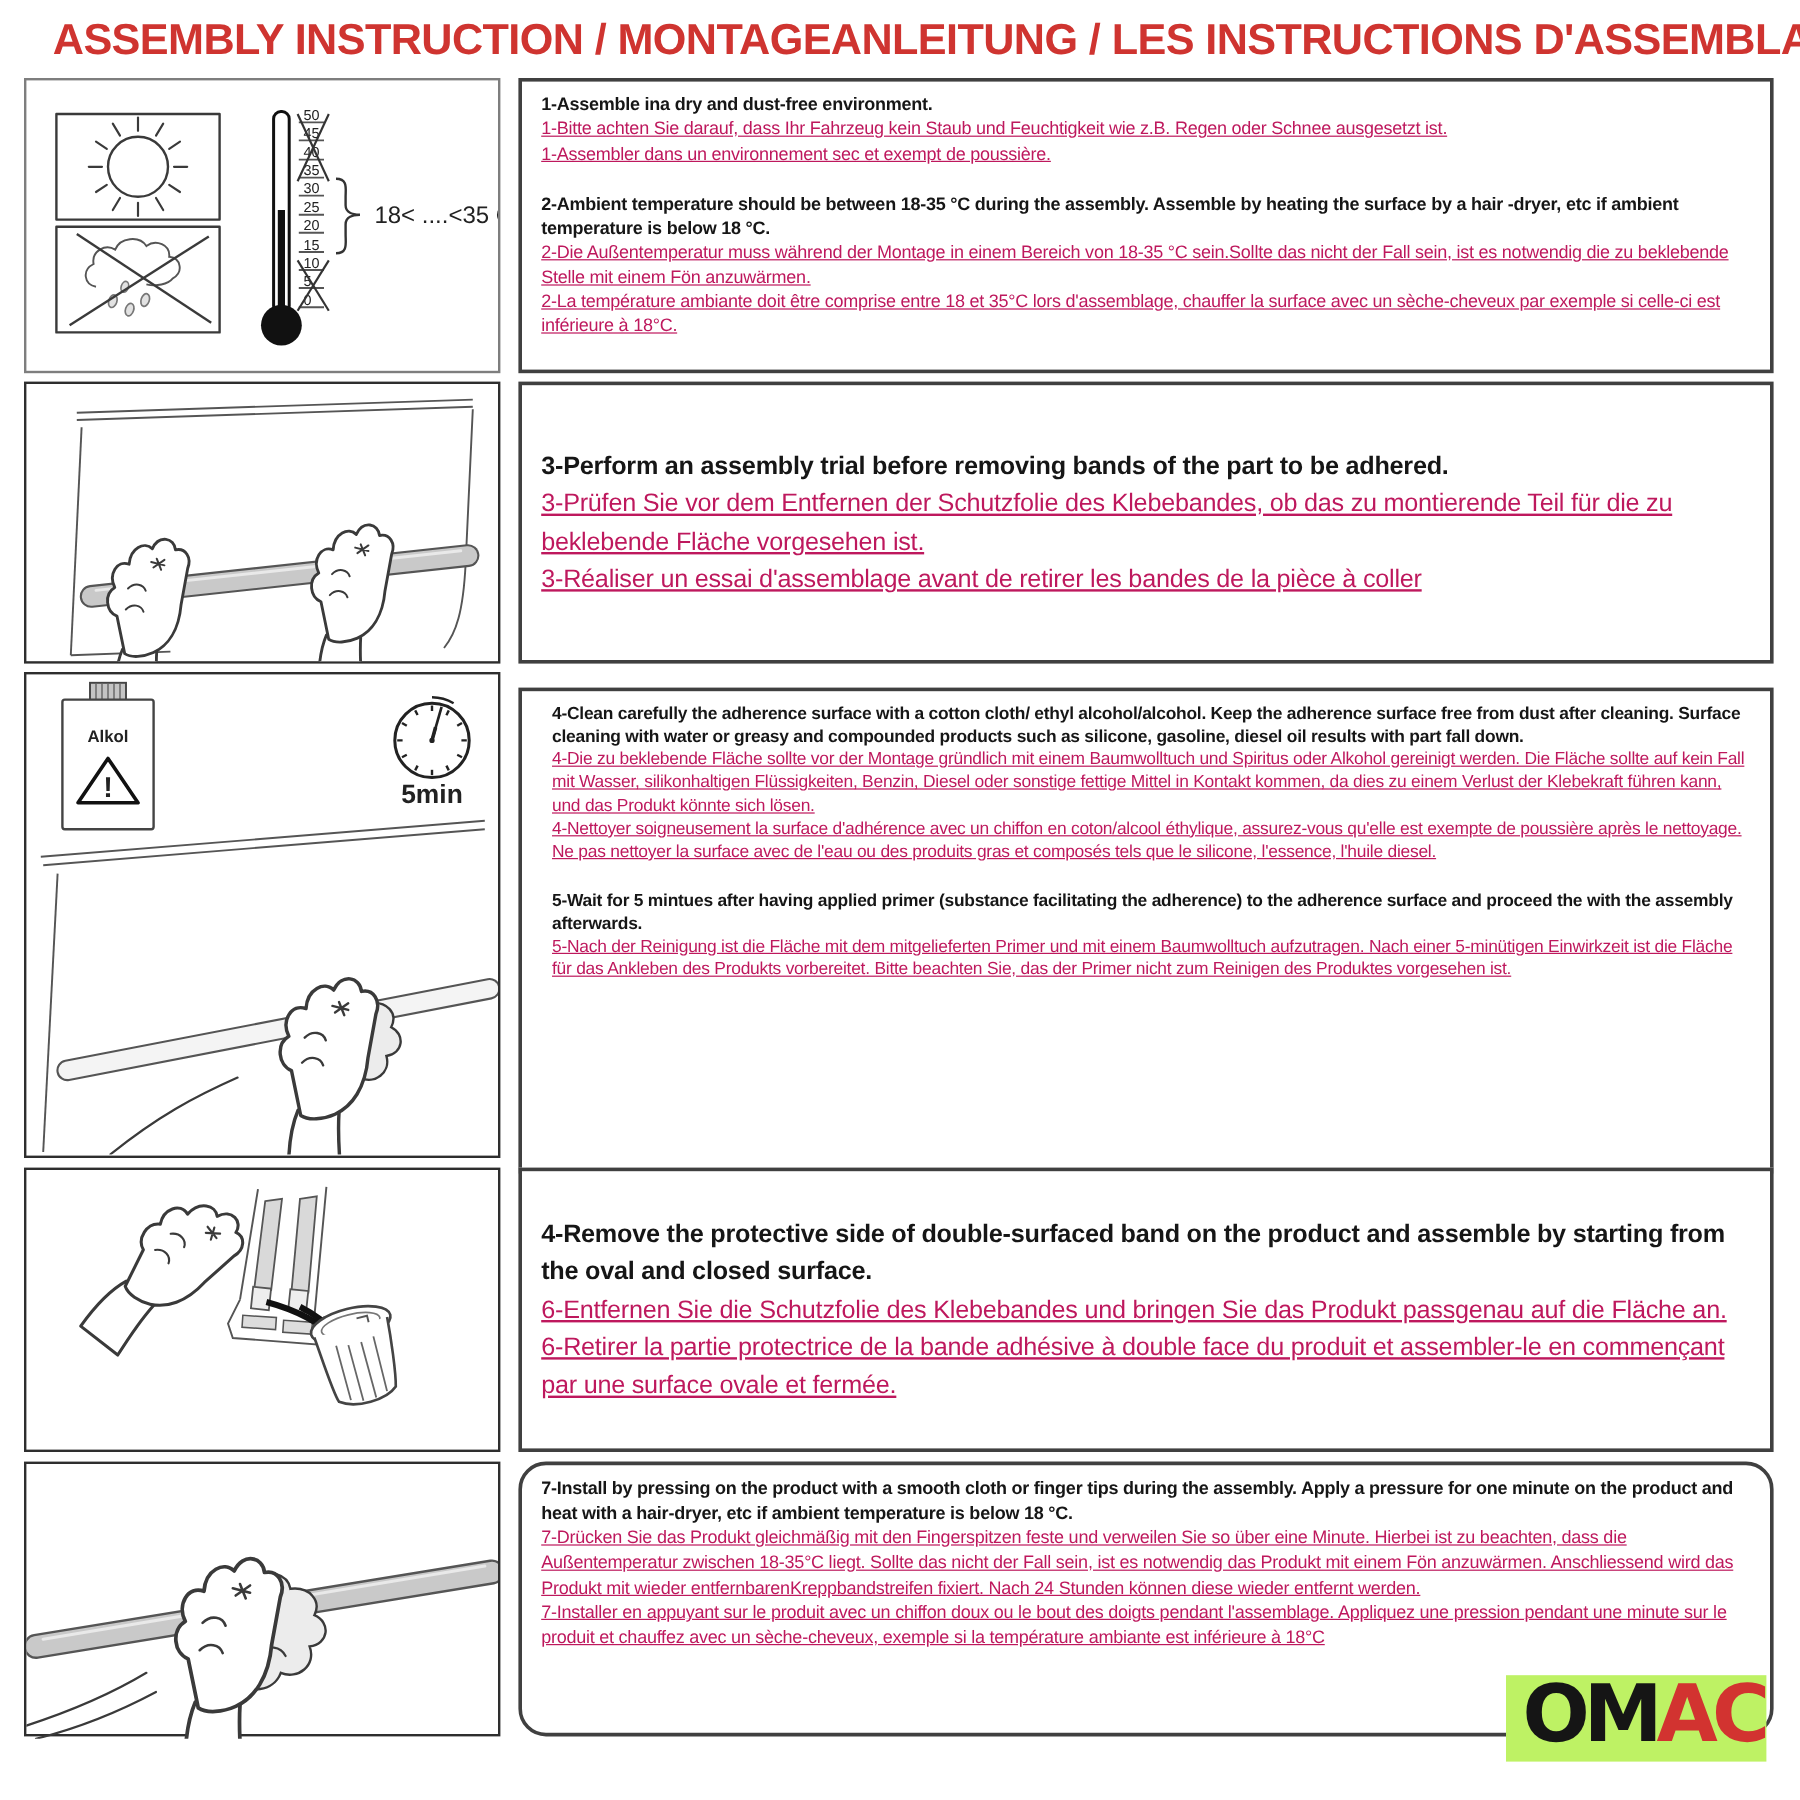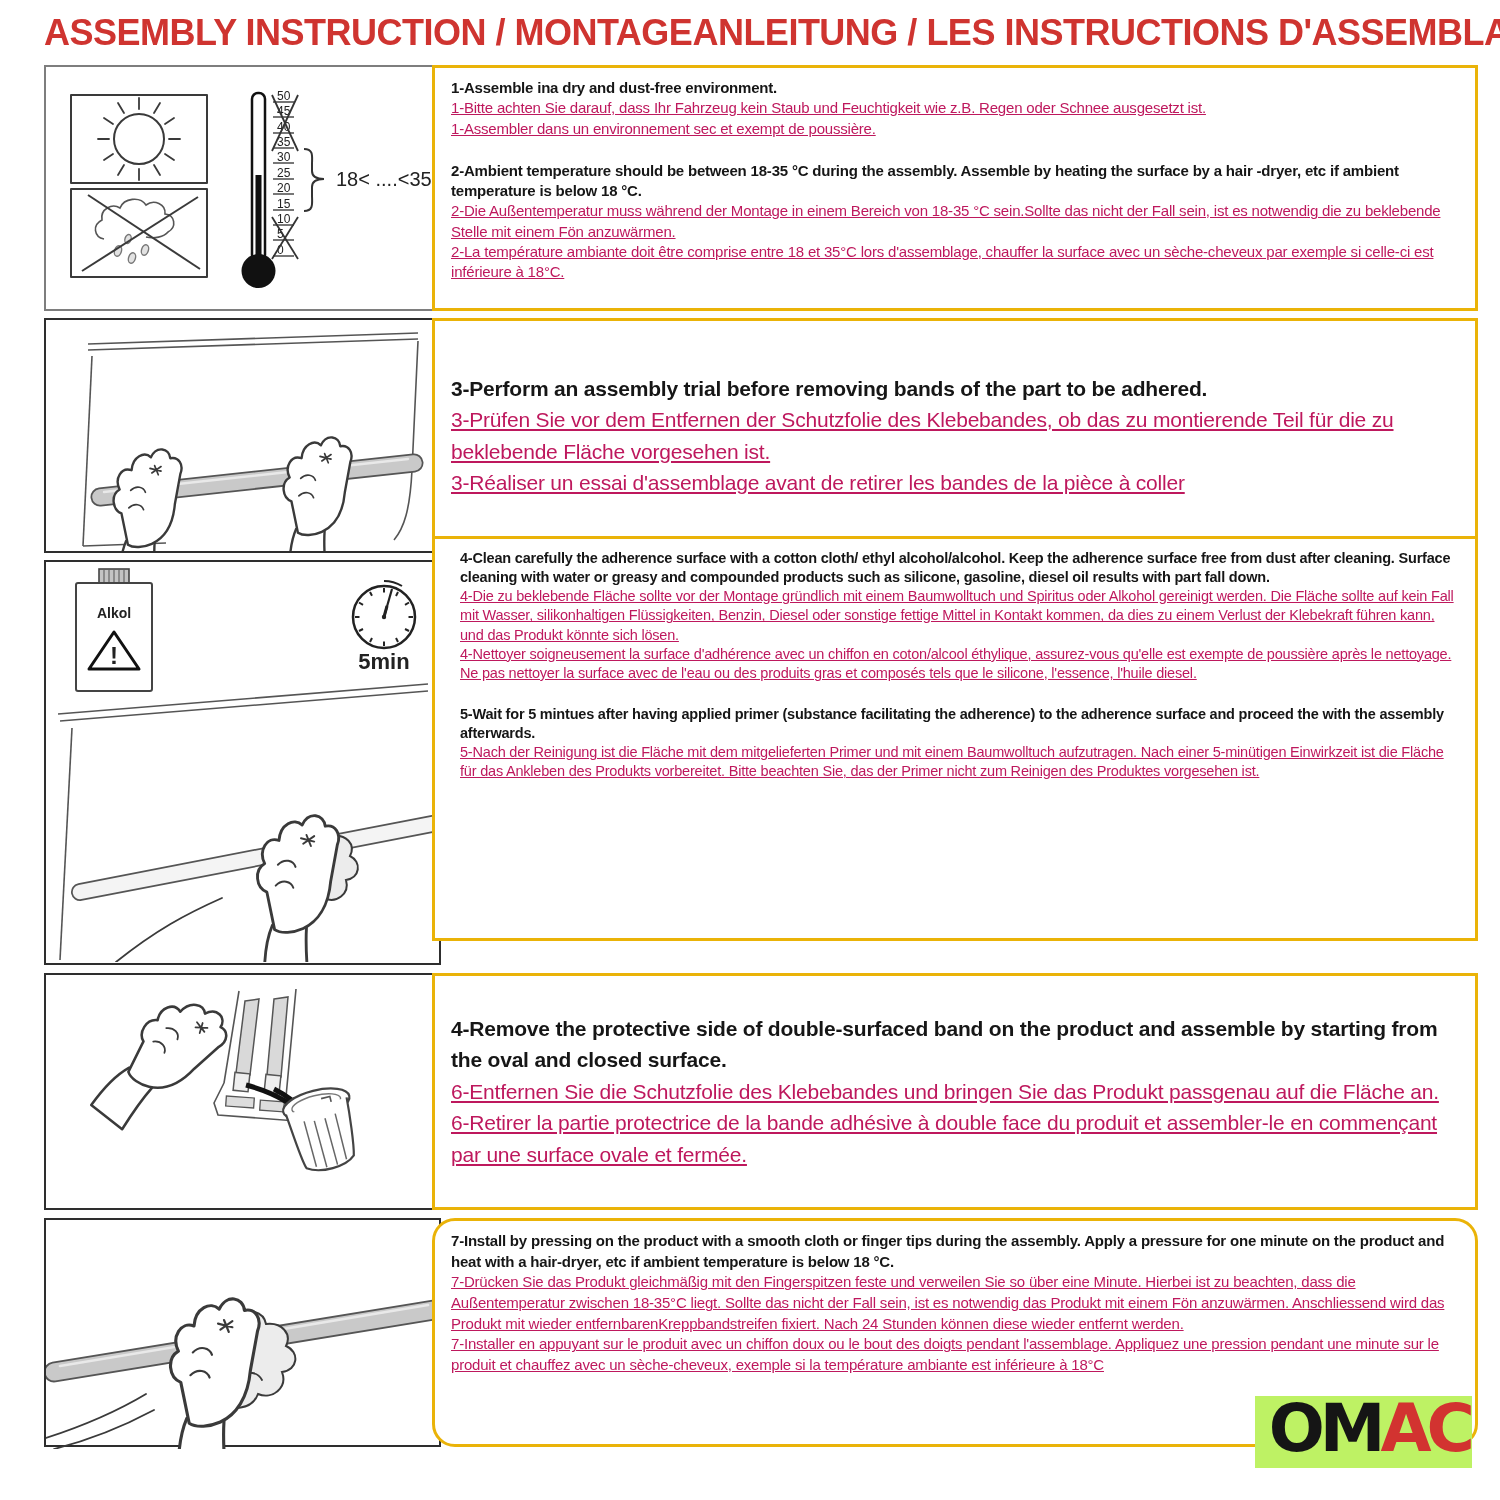--- a/index.html
+++ b/index.html
@@ -1,24 +1,24 @@
 <!DOCTYPE html>
 <html><head>
 <meta charset="utf-8">
 <style>
   html,body{margin:0;padding:0;background:#fff;}
   #page{position:relative;width:1500px;height:1500px;background:#fff;overflow:hidden;
         font-family:"Liberation Sans","DejaVu Sans",sans-serif;}
   .title{position:absolute;left:44px;top:12px;font-size:36px;font-weight:700;
          color:#cf3430;letter-spacing:-0.5px;white-space:nowrap;}
-  .box-l{position:absolute;left:44px;width:397px;background:#fff;box-sizing:border-box;
+  .box-l{position:absolute;left:20px;width:397px;background:#fff;box-sizing:border-box;
          border:2px solid #2e2e2e;}
   .box-l.gray{border-color:#7e7e7e;}
   .box-r{position:absolute;left:432px;width:1046px;background:#fff;box-sizing:border-box;
-         border:3px solid #eab308;display:flex;flex-direction:column;padding:10px 16px;}
+         border:3px solid #404040;display:flex;flex-direction:column;padding:10px 16px;}
   .box-r.center{justify-content:center;}
   .box-r p{margin:0;letter-spacing:-0.2px;}
   .b{font-weight:700;color:#161616;}
   .r{font-weight:400;color:#be185d;text-decoration:underline;}
   .gap{margin-top:22px !important;}
   .s-sm{font-size:15px;line-height:1.35;}
   .s-xs{font-size:14.5px;line-height:1.32;}
   .s-lg{font-size:21px;line-height:1.5;}
   .s-md{font-size:15px;line-height:1.38;}
   svg{display:block;}
@@ -208,21 +208,21 @@
         <line x1="34" y1="330" x2="386" y2="262" stroke="#f4f4f4" stroke-width="14.5" stroke-linecap="round"></line>
       </g>
       <path d="M70,400 C110,368 140,352 176,336" class="ln"></path>
       <g>
         <path d="M252,268 C266,258 282,262 286,274 C300,272 310,282 304,294 C316,300 314,316 300,318 C304,332 290,342 278,336 C272,350 254,352 246,342 C232,348 220,338 226,326 C214,322 214,306 226,300 C220,288 232,276 244,280 C244,272 248,270 252,268 Z" fill="#ececec" stroke="#3a3a3a" stroke-width="2"></path>
         <path class="ln" d="M250,300 C258,294 266,296 270,302 M262,318 C270,312 278,314 282,320"></path>
       </g>
       <use href="#hand" transform="translate(200,240) scale(1.1)"></use>
     </svg>
   </div>
-  <div class="box-r s-xs" style="top:536px;height:405px;padding-left:25px;">
+  <div class="box-r s-xs" style="top:573px;height:405px;padding-left:25px;">
     <p class="b">4-Clean carefully the adherence surface with a cotton cloth/ ethyl alcohol/alcohol. Keep the adherence surface free from dust after cleaning. Surface cleaning with water or greasy and compounded products such as silicone, gasoline, diesel oil results with part fall down.</p>
     <p class="r">4-Die zu beklebende Fläche sollte vor der Montage gründlich mit einem Baumwolltuch und Spiritus oder Alkohol gereinigt werden. Die Fläche sollte auf kein Fall mit Wasser, silikonhaltigen Flüssigkeiten, Benzin, Diesel oder sonstige fettige Mittel in Kontakt kommen, da dies zu einem Verlust der Klebekraft führen kann, und das Produkt könnte sich lösen.</p>
     <p class="r">4-Nettoyer soigneusement la surface d'adhérence avec un chiffon en coton/alcool éthylique, assurez-vous qu'elle est exempte de poussière après le nettoyage. Ne pas nettoyer la surface avec de l'eau ou des produits gras et composés tels que le silicone, l'essence, l'huile diesel.</p>
     <p class="b gap">5-Wait for 5 mintues after having applied primer (substance facilitating the adherence) to the adherence surface and proceed the with the assembly afterwards.</p>
     <p class="r">5-Nach der Reinigung ist die Fläche mit dem mitgelieferten Primer und mit einem Baumwolltuch aufzutragen. Nach einer 5-minütigen Einwirkzeit ist die Fläche für das Ankleben des Produkts vorbereitet. Bitte beachten Sie, das der Primer nicht zum Reinigen des Produktes vorgesehen ist.</p>
   </div>
 
   <div class="box-l" style="top:973px;height:237px;">
     <svg viewBox="0 0 393 237" width="393" height="237">
       <g>

